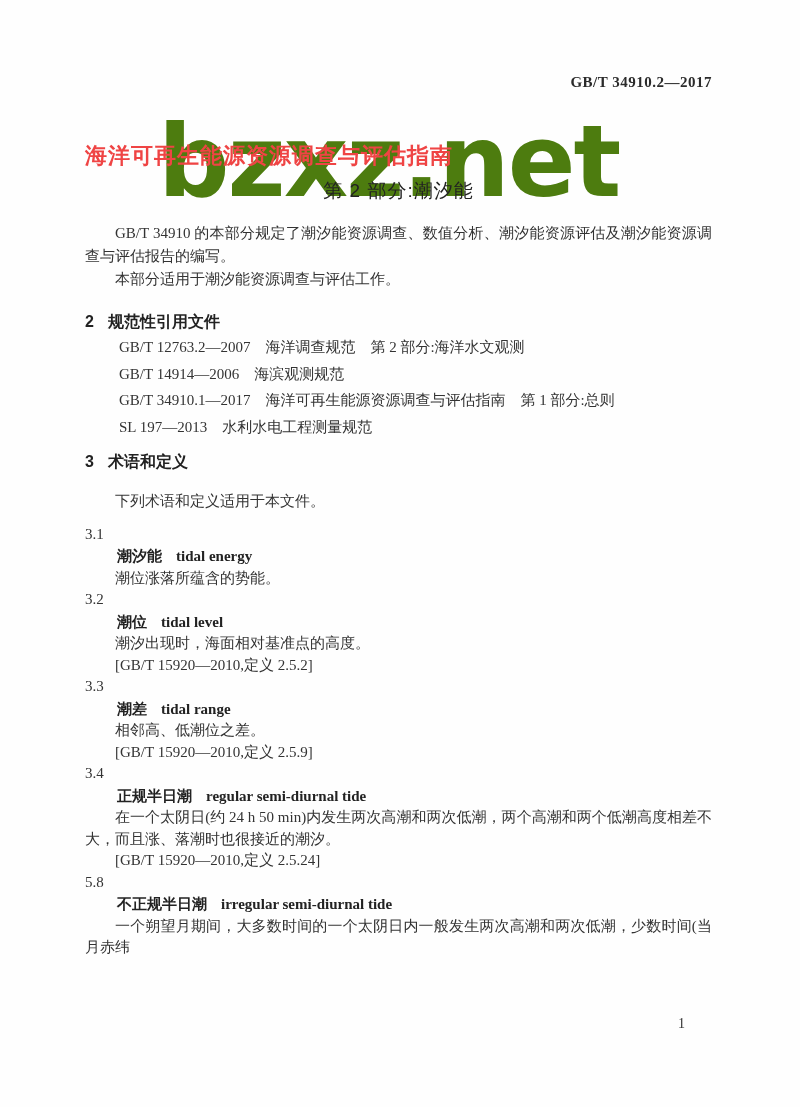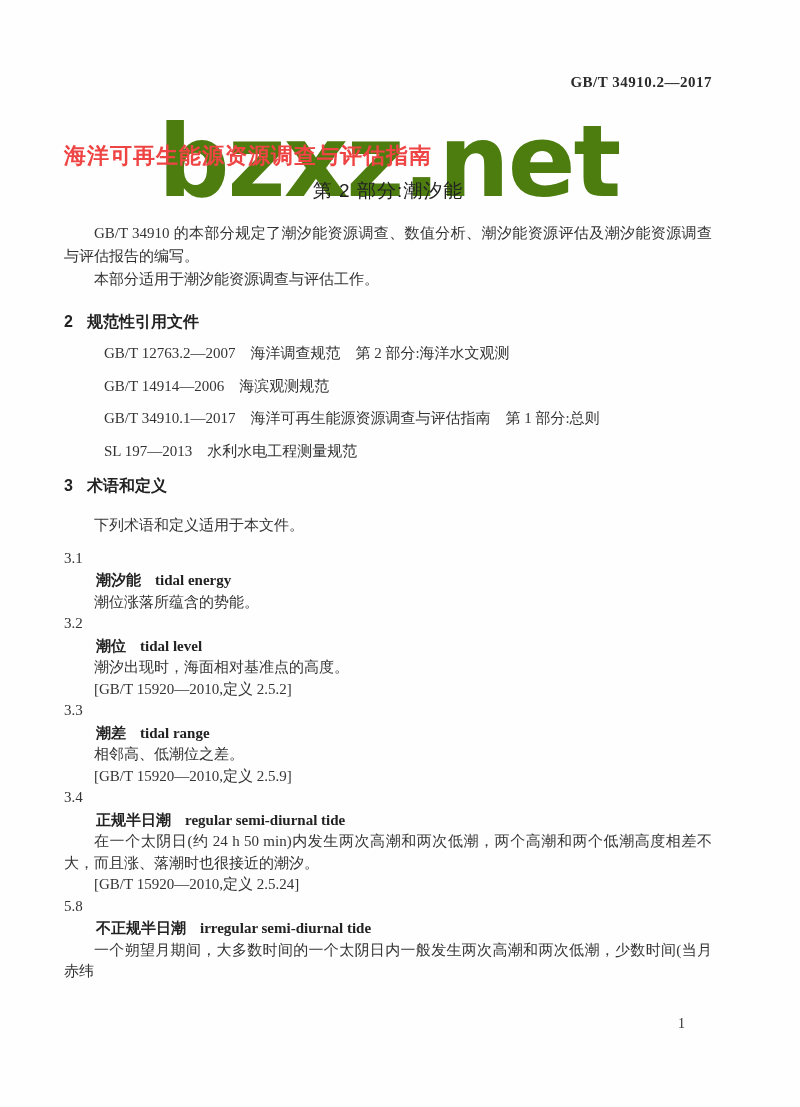--- a/index.html
+++ b/index.html
@@ -21,21 +21,21 @@
     font-weight: bold;
     font-size: 100px;
     line-height: 1;
     color: #4d7c0f;
     letter-spacing: -2px;
     user-select: none;
   }
   .content {
     position: relative;
     z-index: 1;
-    padding: 0 88px 0 64px;
+    padding: 0 88px 0 85px;
   }
   .doc-header {
     padding-top: 74px;
     text-align: right;
     font-family: "Liberation Serif", serif;
     font-weight: bold;
     font-size: 15px;
     letter-spacing: 0.5px;
     color: #2b2b2b;
   }
@@ -70,21 +70,21 @@
   .sh-3 { margin-top: 14px; }
   .para {
     margin: 18px 0 0 0;
     font-size: 15px;
     line-height: 23px;
     text-indent: 2em;
     text-align: justify;
   }
   .para.cont { margin-top: 0; }
   .ref-line {
-    margin: 10px;
+    margin: 4px;
     padding-left: 2em;
     font-size: 15px;
     line-height: 22.5px;
   }
   .refs { margin-top: 2px; }
   .intro {
     margin: 19px 0 0 0;
     font-size: 15px;
     line-height: 21.5px;
     text-indent: 2em;

